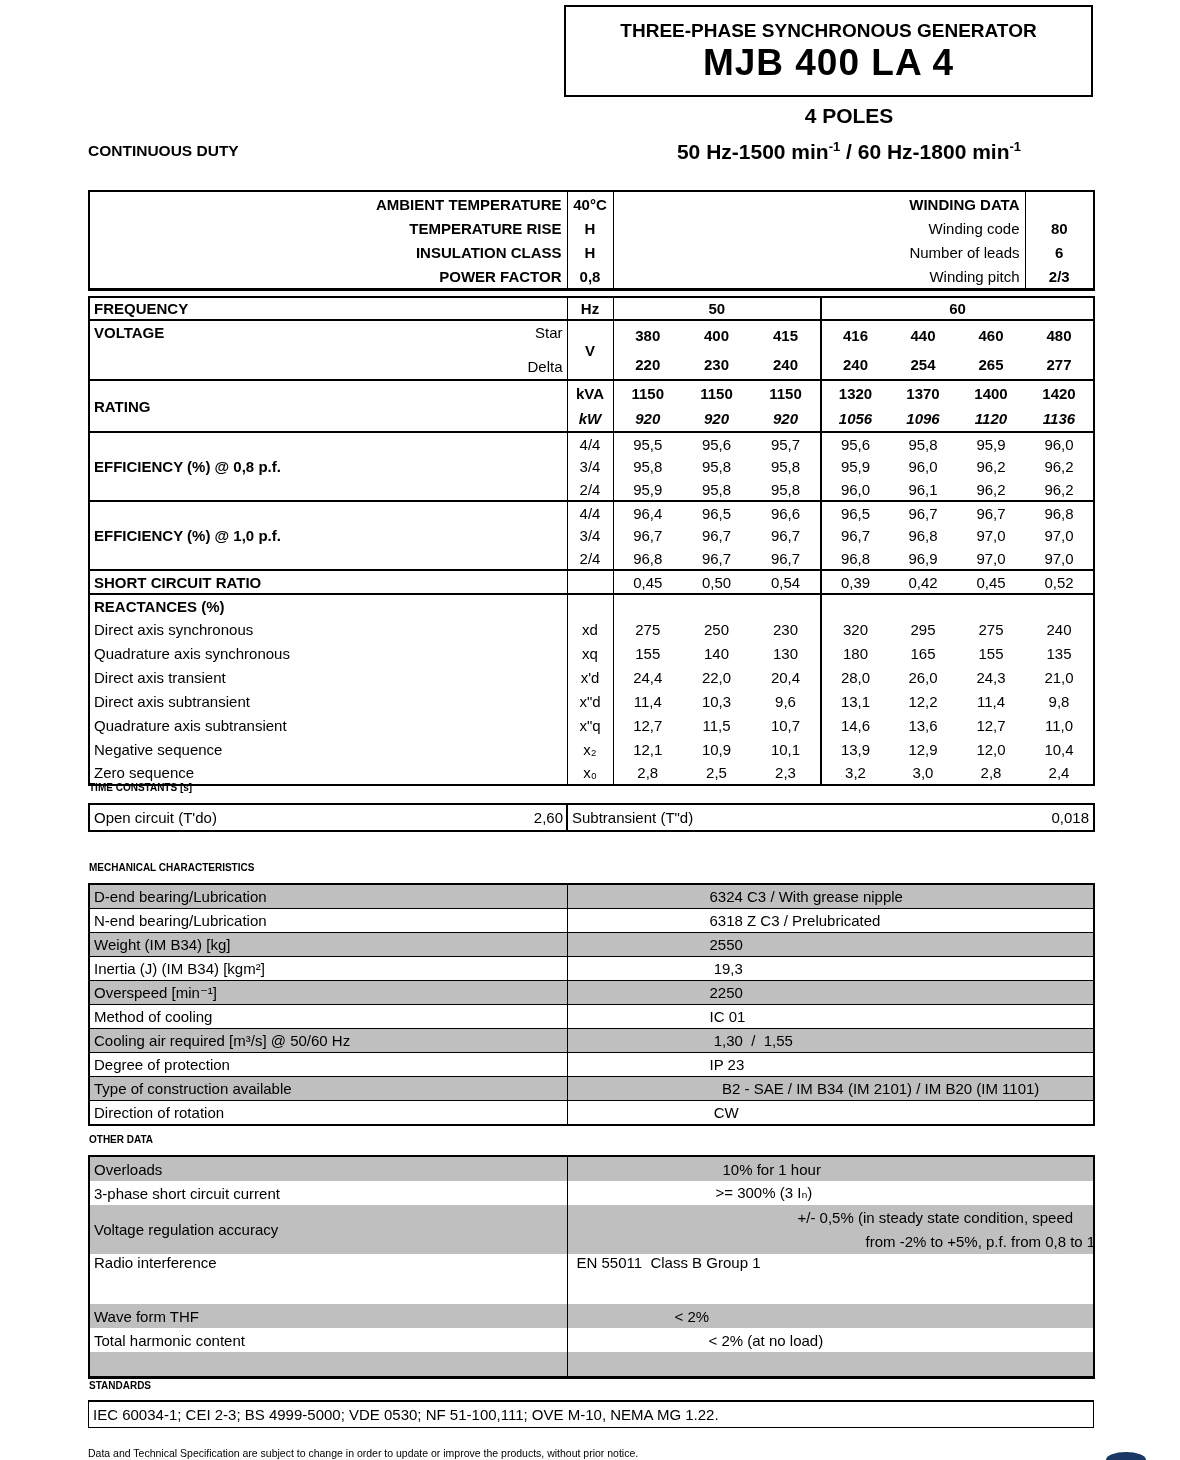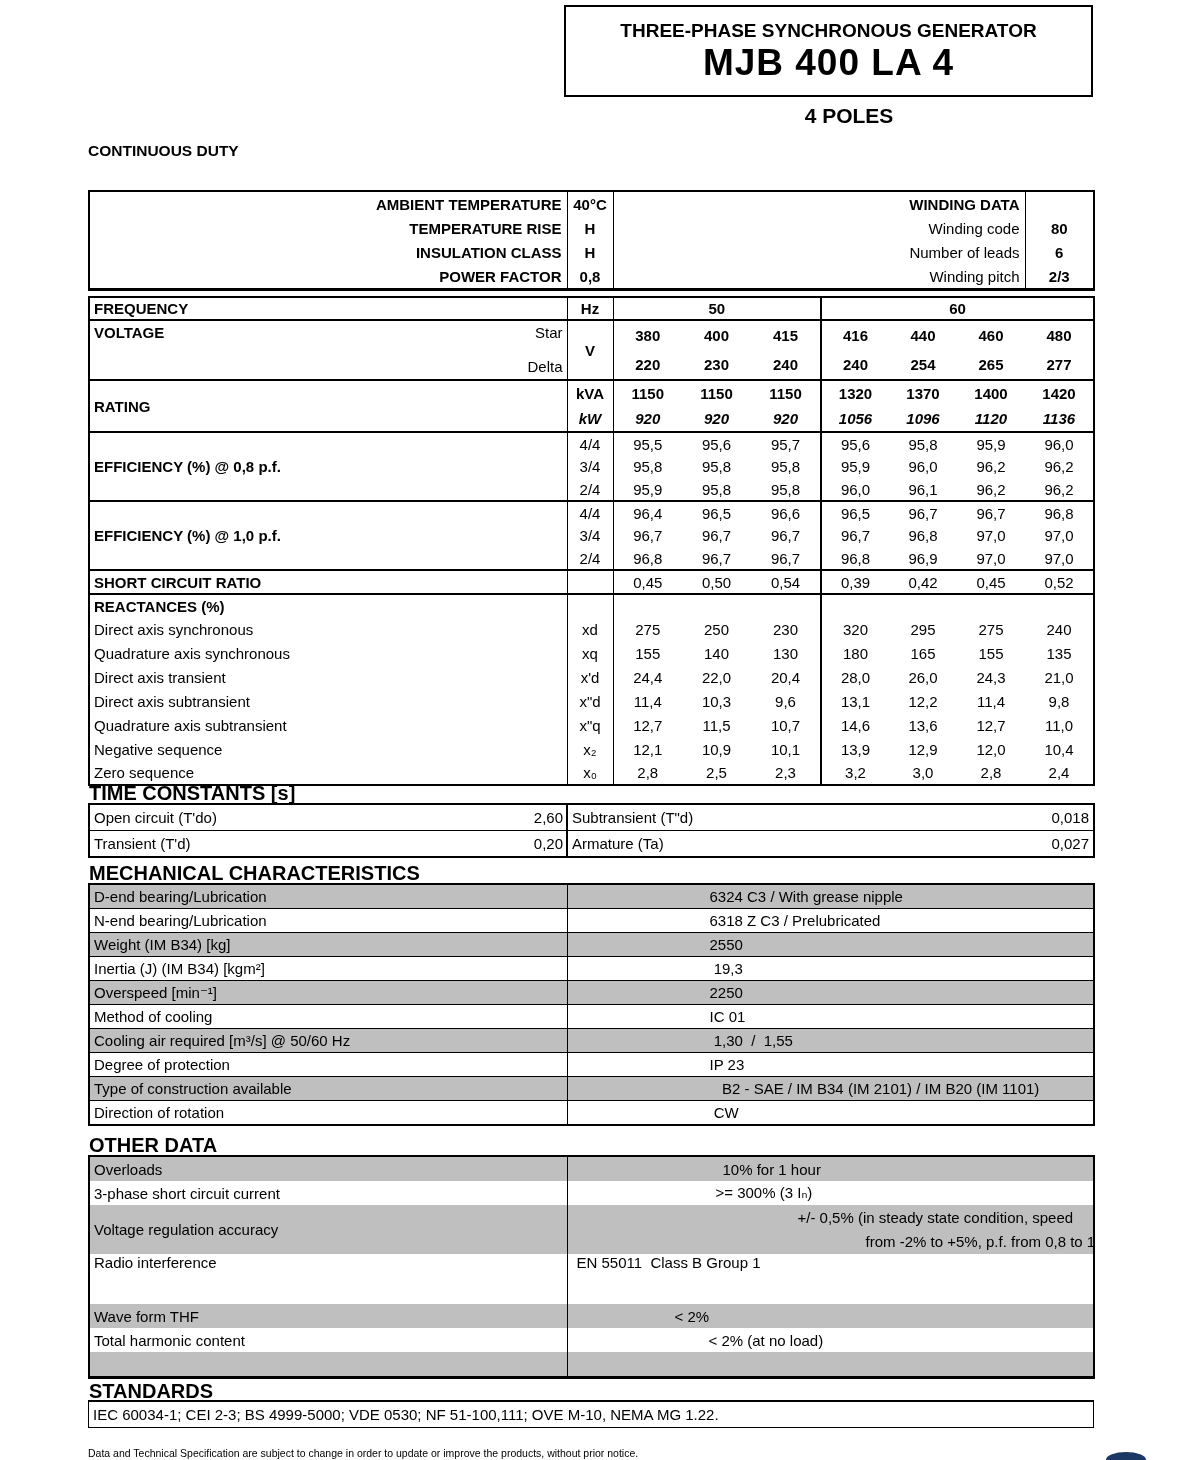--- a/index.html
+++ b/index.html
@@ -36,21 +36,21 @@
   #t-spec tr.sec > td{border-top:2px solid #000;}
   #t-spec td.num{text-align:center;}
   #t-spec td.lbl{text-align:left;padding-left:4px;}
   .rh23{height:23px;} .rh24{height:24px;} .rh26{height:26px;}
   .rel{position:relative;height:58px;}
   .vlab{position:absolute;left:4px;top:3px;font-weight:bold;}
   .star{position:absolute;right:4px;top:3px;}
   .delta{position:absolute;right:4px;bottom:4px;}
 
   
-  .sect{position:absolute;left:89px;font-size:20px;font-weight:bold;}
+  .sect{position:absolute;left:89px;font-size:10px;font-weight:bold;}
   #tc-title{top:782px;} #mech-title{top:862px;} #other-title{top:1134px;} #std-title{top:1380px;}
 
   
   #t-tc{position:absolute;left:88px;top:803px;width:1005px;border:2px solid #000;}
   #t-tc td{height:25px;}
   #t-tc tr + tr td{border-top:1px solid #000;}
   #t-tc .tcl{padding-left:4px;}
   #t-tc .tcv1{text-align:right;padding-right:3px;border-right:2px solid #000;}
   #t-tc .tcl2{padding-left:4px;}
   #t-tc .tcv2{text-align:right;padding-right:4px;}
@@ -94,20 +94,21 @@
 
 <div class="page">
 
   <div class="hbox">
     <div class="t1">THREE-PHASE SYNCHRONOUS GENERATOR</div>
     <div class="t2">MJB 400 LA 4</div>
   </div>
 
   <div class="poles">4 POLES</div>
 
+  <div class="speed"><span>50 Hz-1500 min</span><sup>-1</sup><span> / 60 Hz-1800 min</span><sup>-1</sup></div>
 
   <div class="duty">CONTINUOUS DUTY</div>
 
   <table id="t-general">
     <colgroup>
         <col style="width:478px">
         <col style="width:46px">
         <col style="width:412px">
         <col style="width:69px">
       </colgroup>
@@ -384,26 +385,20 @@
         <col style="width:330px">
         <col style="width:197px">
       </colgroup>
     <tbody>
   <tr>
     <td class="tcl">Open circuit (T'do)</td>
     <td class="tcv1">2,60</td>
     <td class="tcl2">Subtransient (T"d)</td>
     <td class="tcv2">0,018</td>
   </tr>
-  <tr>
-    <td class="tcl">Transient (T'd)</td>
-    <td class="tcv1">0,20</td>
-    <td class="tcl2">Armature (Ta)</td>
-    <td class="tcv2">0,027</td>
-  </tr>
       </tbody>
   </table>
 
   <div class="sect" id="mech-title">MECHANICAL CHARACTERISTICS</div>
   <table id="t-mech">
     <colgroup>
         <col style="width:478px">
         <col style="width:527px">
       </colgroup>
     <tbody>

